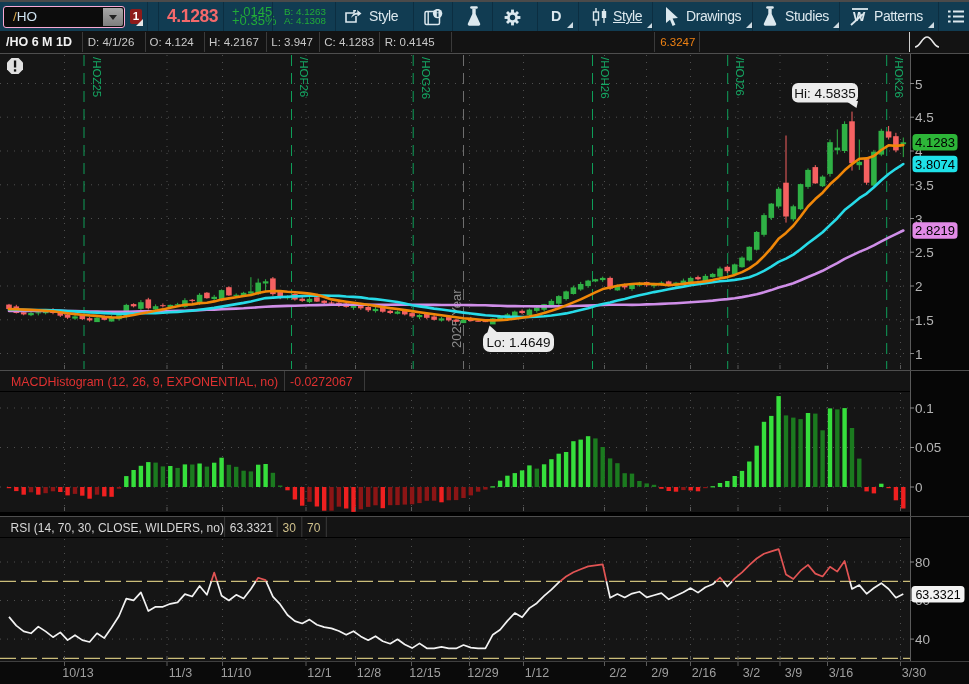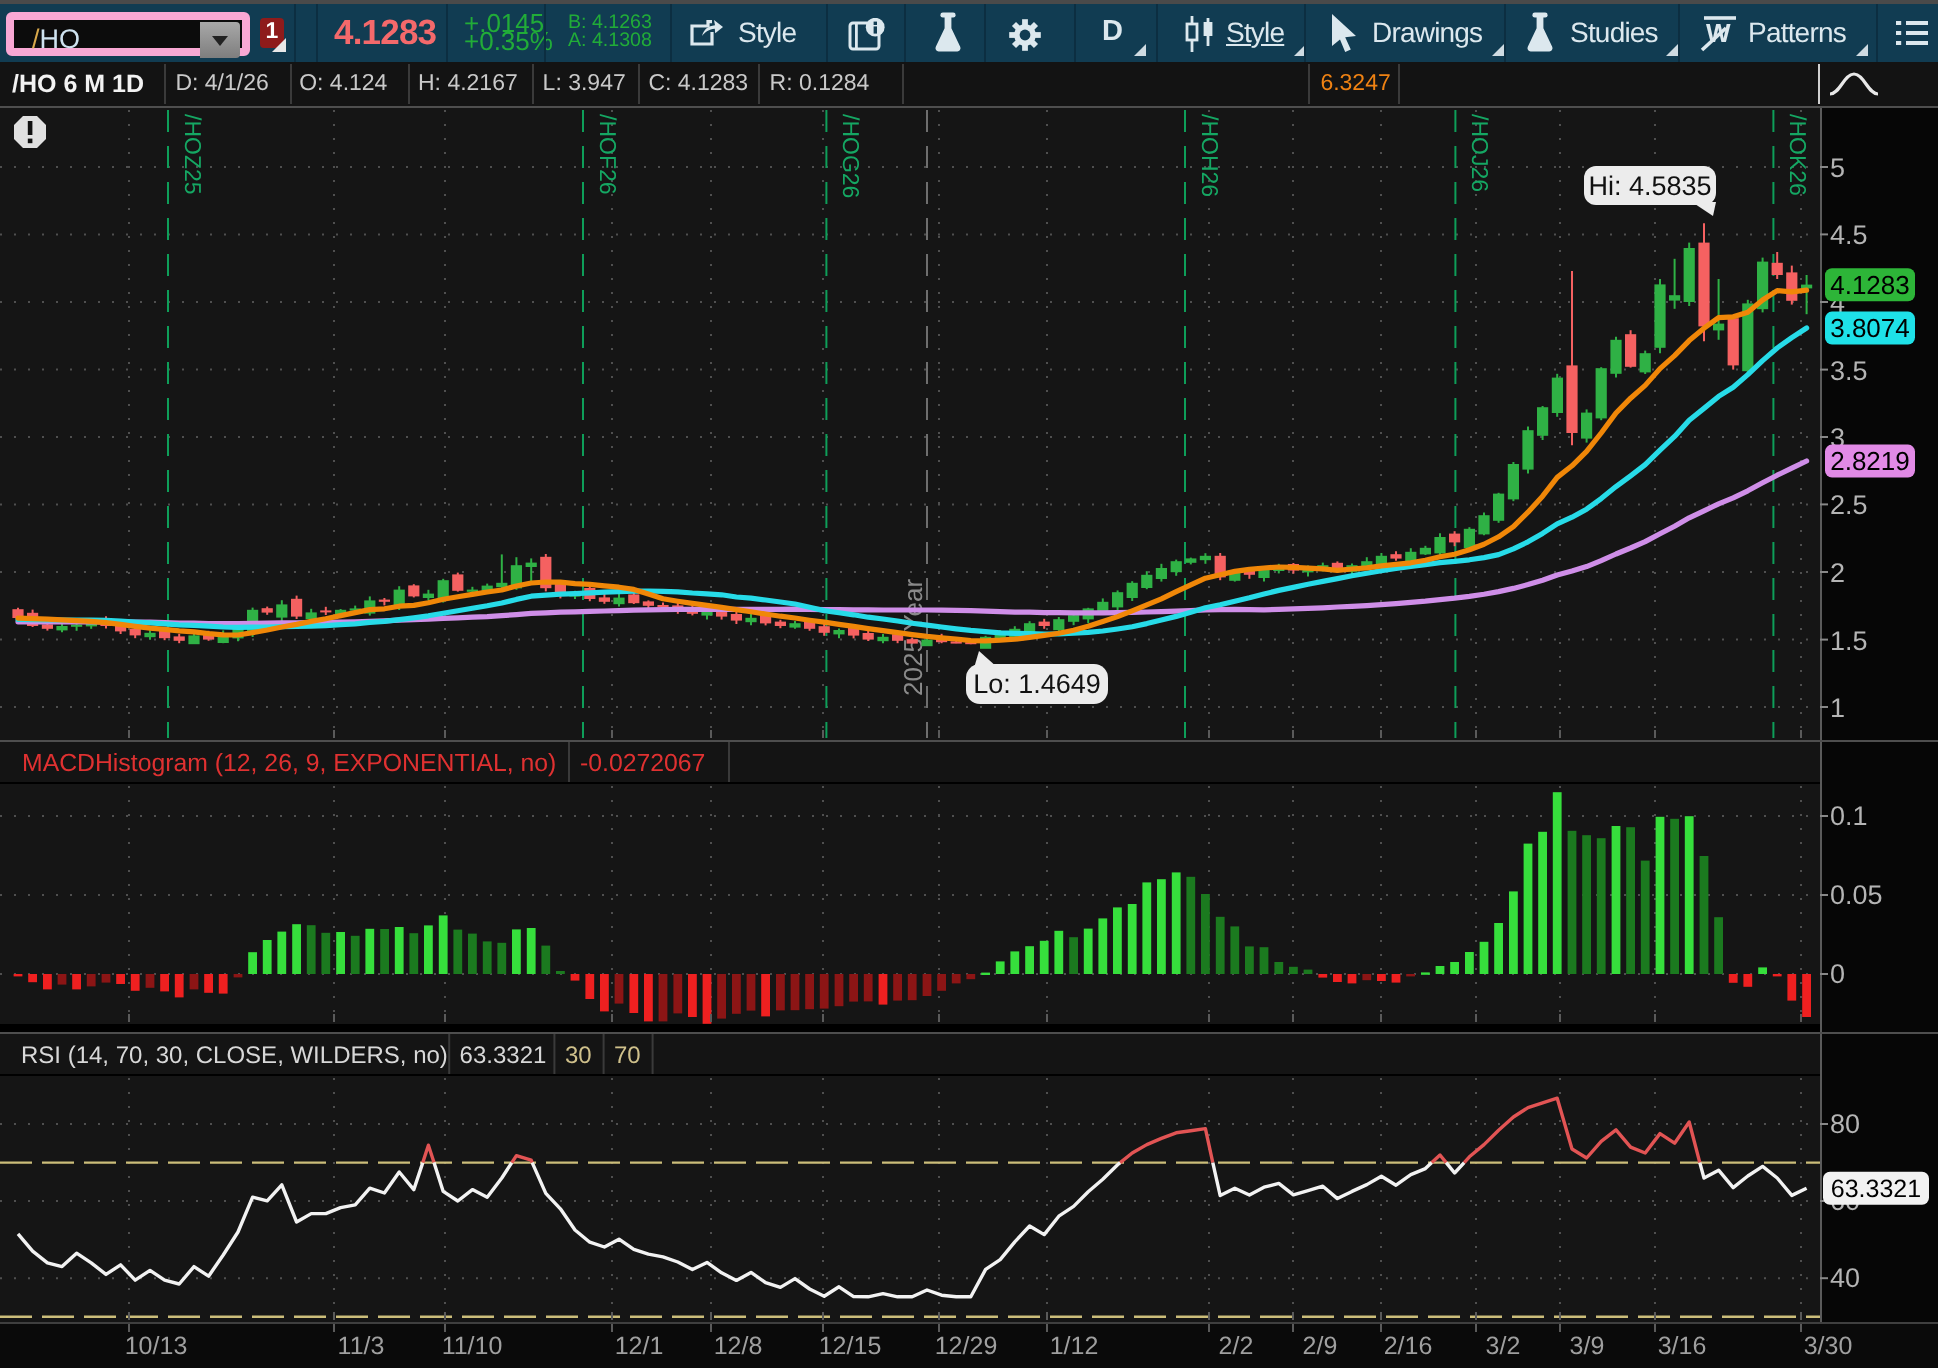--- a/index.html
+++ b/index.html
@@ -636,21 +636,21 @@
         <line x1="827.5" y1="662" x2="827.5" y2="666" stroke="#5a5a5a"></line>
         <line x1="900.5" y1="365" x2="900.5" y2="369" stroke="#5a5a5a"></line>
         <line x1="900.5" y1="507" x2="900.5" y2="511" stroke="#5a5a5a"></line>
         <line x1="900.5" y1="656" x2="900.5" y2="660" stroke="#5a5a5a"></line>
         <line x1="900.5" y1="662" x2="900.5" y2="666" stroke="#5a5a5a"></line>
       </g>
     </svg>
 <div id="topstrip" class="abs"></div>
 <div id="toolbar" class="abs">
 
-  <div style="position:absolute;left:3px;top:4px;width:122px;height:22px;background:#0c0c0c;border:4px solid #f9a8d4;border-radius:3px;">
+  <div style="position:absolute;left:3px;top:4px;width:122px;height:22px;background:#0c0c0c;border:1px solid #f9a8d4;border-radius:3px;">
     <span style="position:absolute;left:9px;top:0;height:20px;line-height:20px;font-size:13.5px;"><span style="color:#d9a94c">/</span><span style="color:#cfe3f0">HO</span></span>
     <div style="position:absolute;right:1px;top:1px;width:20px;height:18px;background:linear-gradient(#a8a8a8,#7e7e7e);border-radius:0 2px 2px 0;">
       <div style="position:absolute;left:5.5px;top:7px;width:0;height:0;border-left:4.5px solid transparent;border-right:4.5px solid transparent;border-top:5.5px solid #222;"></div>
     </div>
   </div>
 
   <div style="position:absolute;left:130px;top:7px;width:12px;height:15px;background:#8e1b1b;border-radius:2px;color:#fff;font-size:11.5px;font-weight:bold;text-align:center;line-height:15px;">1</div>
   <div style="position:absolute;left:136px;top:17px;width:0;height:0;border-left:7px solid transparent;border-bottom:7px solid #e8e8e8;"></div>
   <div class="sep" style="left:147px"></div>
       <div class="sep" style="left:158px"></div>
@@ -751,21 +751,21 @@
   <span class="cell" style="left:87.7px">D: 4/1/26</span>
   <div class="div2" style="left:144.5px"></div>
   <span class="cell" style="left:149.6px">O: 4.124</span>
   <div class="div2" style="left:203.8px"></div>
   <span class="cell" style="left:209px">H: 4.2167</span>
   <div class="div2" style="left:266.1px"></div>
   <span class="cell" style="left:271.3px">L: 3.947</span>
   <div class="div2" style="left:318.5px"></div>
   <span class="cell" style="left:324.2px">C: 4.1283</span>
   <div class="div2" style="left:379.1px"></div>
-  <span class="cell" style="left:384.8px">R: 0.1284</span>
+  <span class="cell" style="left:384.8px">R: 0.4145</span>
   <div class="div2" style="left:450.6px"></div>
   <div class="div2" style="left:653.5px"></div>
   <span class="cell" style="left:660.2px;color:#ef8213">6.3247</span>
   <div class="div2" style="left:699.2px"></div>
   <div class="div2" style="left:909px;background:#d0d0d0"></div>
   <svg class="abs" style="left:914px;top:3px" width="26" height="16" viewBox="0 0 26 16">
     <path d="M1 13 C 6 13, 8 3, 13 3 S 20 13, 25 13" fill="none" stroke="#e8e8e8" stroke-width="1.6"></path>
   </svg>
 </div>
 </div>

